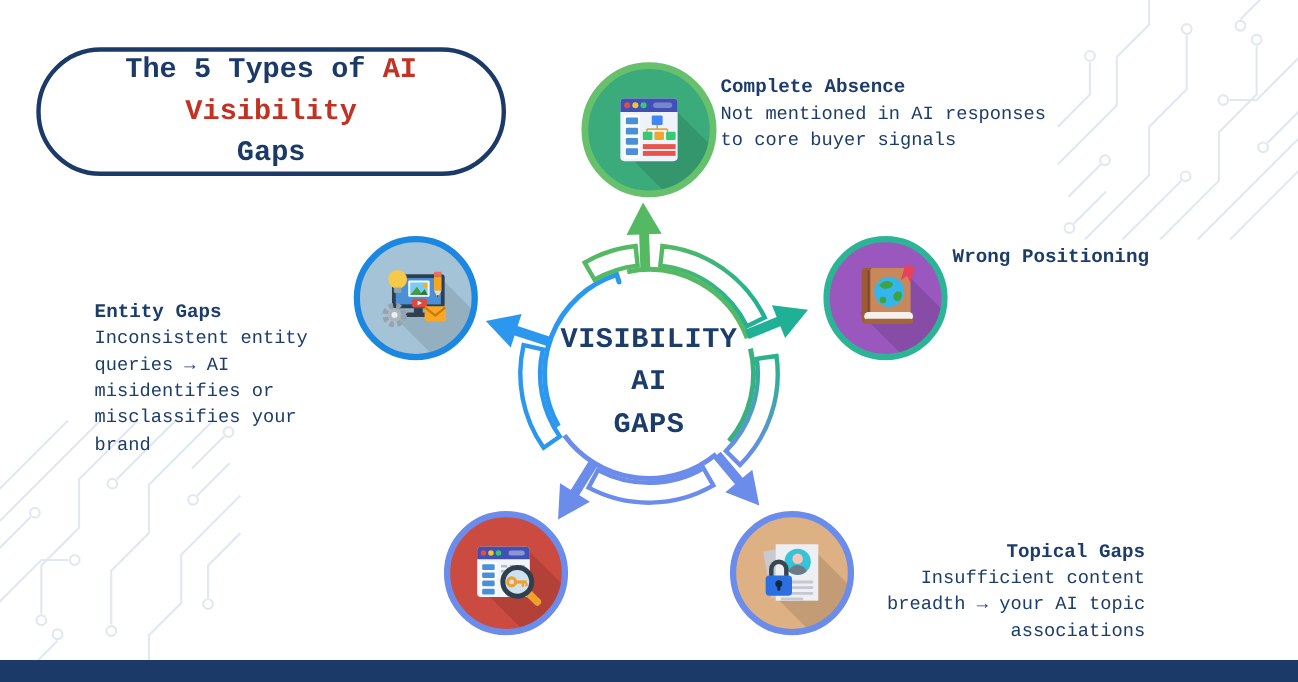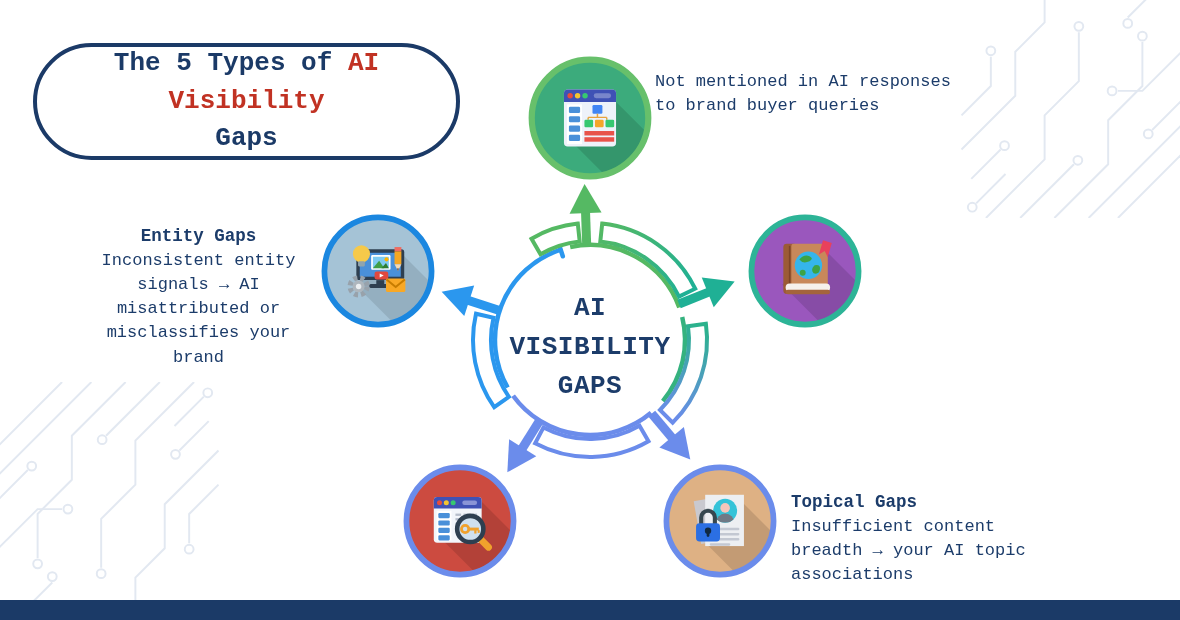--- a/index.html
+++ b/index.html
@@ -14,21 +14,21 @@
               line-height:1.45;color:#1b3a67;background:#fff;}
   .title-highlight{color:#c13223;}
   .node{position:absolute;}
   .node svg{display:block;width:100%;height:100%;}
   .cycle{position:absolute;left:370px;top:120px;width:440px;height:440px;pointer-events:none;}
   .center-label{position:absolute;left:490px;top:289px;width:200px;text-align:center;
                 font-weight:700;font-size:26px;line-height:39px;letter-spacing:.5px;color:#1c3c6a;}
   .gap-block{position:absolute;color:#1c3c6a;}
   .gap-title{font-weight:700;font-size:17.5px;margin:0 0 3px 0;}
   .gap-desc{font-size:17px;line-height:1.42;}
-  .align-right{text-align:center;}
+  .align-right{text-align:left;margin-top:48px;}
   .footer-bar{position:absolute;left:0;bottom:0;width:1180px;height:20px;background:#1b3a67;}
 </style>
 </head>
 <body>
 
 <div class="canvas">
 
   <svg class="circuit tr" width="225" height="220" viewBox="0 0 225 225">
     <g id="circuit-art" fill="none" stroke="#e2e8f1" stroke-width="2">
       <path d="M0 155 L55 100 L55 55 L85 25 L85 0"></path>
@@ -110,22 +110,22 @@
       <rect x="215.5" y="90" width="9" height="34"></rect>
         <polygon points="204,93 236,93 220,64"></polygon>
     </g>
     <g transform="rotate(288 220 220)" fill="#2b97ee">
       <rect x="215.5" y="90" width="9" height="34"></rect>
         <polygon points="204,93 236,93 220,64"></polygon>
     </g>
   </svg>
 
   <div class="center-label">
+    <div>VISIBILITY</div>
     <div>AI</div>
-    <div>VISIBILITY</div>
     <div>GAPS</div>
   </div>
 
   <div class="node" style="left:528px;top:56px;width:124px;height:124px;">
     <svg viewBox="0 0 100 100">
       <defs>
           <clipPath id="cc1">
             <circle cx="50" cy="50" r="47"></circle>
           </clipPath>
         </defs>
@@ -298,31 +298,33 @@
       </g>
       <g>
         <rect x="57" y="56.5" width="17" height="12" rx="1.5" fill="#f9a825"></rect>
         <path d="M57.5 57.5 L65.5 64 L73.5 57.5" fill="none" stroke="#c77c00" stroke-width="1.8"></path>
       </g>
       <circle cx="50" cy="50" r="47" fill="none" stroke-width="5" stroke="#1b87e0"></circle>
     </svg>
   </div>
 
   <div class="gap-block" style="left:655px;top:70px;width:320px;">
-    <div class="gap-desc">Not mentioned in AI responses to brand buyer queries</div>
+    <div class="gap-title">Complete Absence</div>
+    <div class="gap-desc">Not mentioned in AI responses to core buyer signals</div>
   </div>
 
   <div class="gap-block" style="left:866px;top:224px;width:230px;">
-  </div>
-
-  <div class="gap-block" style="left:791px;top:492px;width:250px;">
+    <div class="gap-title">Wrong Positioning</div>
+  </div>
+
+  <div class="gap-block" style="left:791px;top:492px;width:250px;text-align:right;">
     <div class="gap-title">Topical Gaps</div>
     <div class="gap-desc">Insufficient content breadth → your AI topic associations</div>
   </div>
 
 
   <div class="gap-block align-right" style="left:86px;top:226px;width:225px;">
     <div class="gap-title">Entity Gaps</div>
-    <div class="gap-desc">Inconsistent entity signals → AI misattributed or misclassifies your brand</div>
+    <div class="gap-desc">Inconsistent entity queries → AI misidentifies or misclassifies your brand</div>
   </div>
 
   <div class="footer-bar"></div>
 </div>
 
 </body></html>

